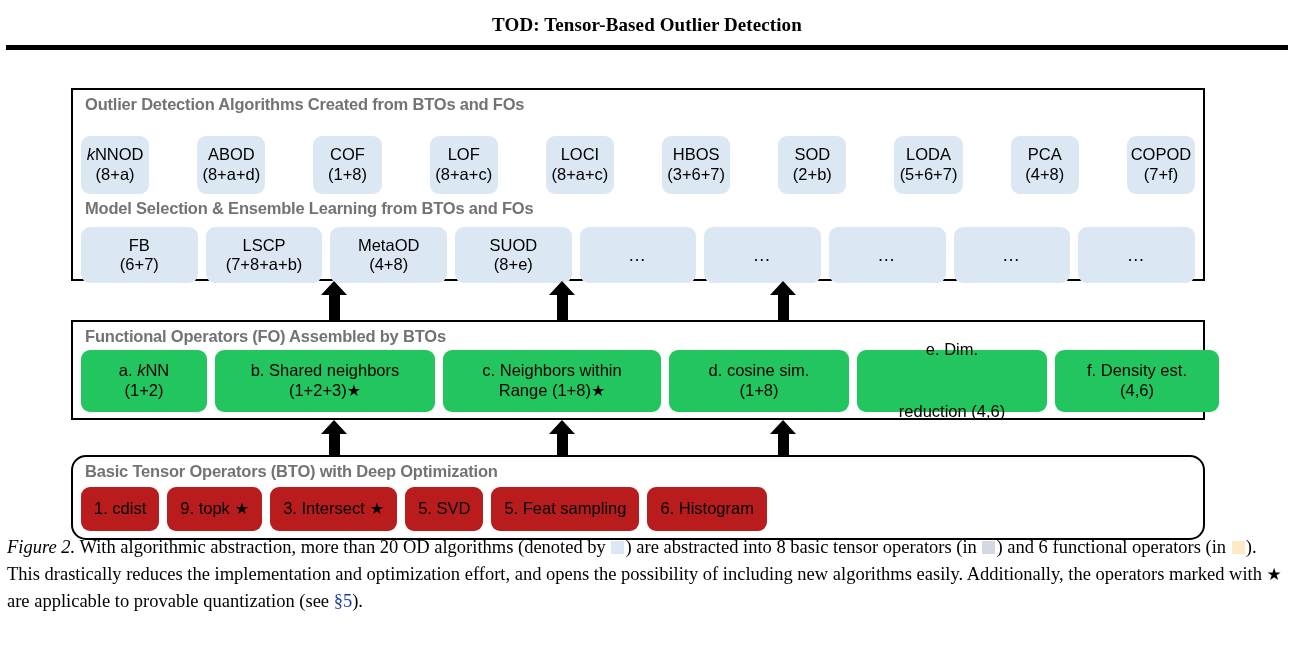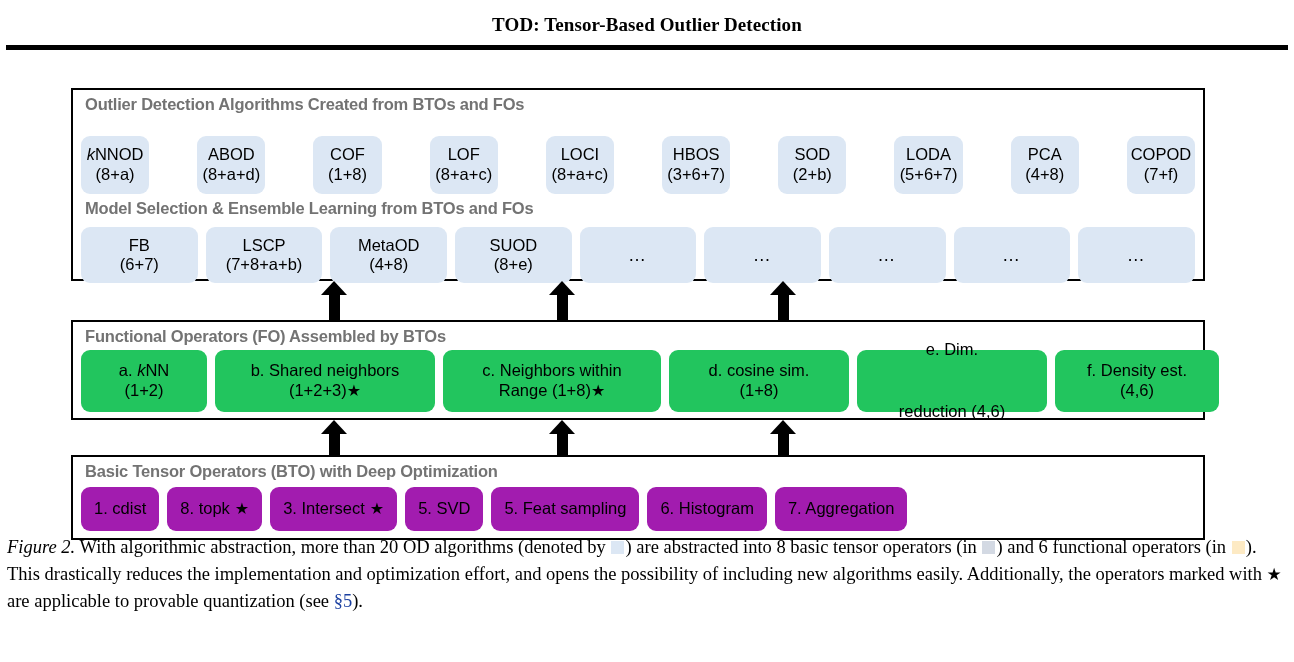--- a/index.html
+++ b/index.html
@@ -135,27 +135,28 @@
   .pill-cream {
     background: #22c55e;
   }
 
   
   #panel-bto {
     left: 71px;
     top: 455px;
     width: 1134px;
     height: 85px;
+    border-radius: 15px;
   }
   #panel-bto .pill-row {
     height: 44px;
     margin-top: 3px;
   }
   .pill-gray {
-    background: #a21caf;
+    background: #b91c1c;
   }
   #panel-bto .pill {
     padding: 0 13px;
     flex-direction: row;
     gap: 5px;
   }
 
   
   .arrow-up {
     position: absolute;
@@ -371,38 +372,35 @@
       </div>
   </div>
 
   <div class="panel" id="panel-bto">
     <div class="panel-title">Basic Tensor Operators (BTO) with Deep Optimization</div>
     <div class="pill-row" id="row-bto">
         <div class="pill pill-gray">
           <span>1. cdist</span>
         </div>
         <div class="pill pill-gray">
-          <span>8. topk</span>
+          <span>9. topk</span>
           <span class="star">★</span>
         </div>
         <div class="pill pill-gray">
           <span>3. Intersect</span>
           <span class="star">★</span>
         </div>
         <div class="pill pill-gray">
           <span>5. SVD</span>
         </div>
         <div class="pill pill-gray">
           <span>5. Feat sampling</span>
         </div>
         <div class="pill pill-gray">
           <span>6. Histogram</span>
-        </div>
-        <div class="pill pill-gray">
-          <span>7. Aggregation</span>
         </div>
       </div>
   </div>
 
 </div>
 
 <div id="caption">
   <span class="fignum">Figure 2.</span><span> With algorithmic abstraction, more than 20 OD algorithms (denoted by </span><span class="swatch swatch-blue"></span><span>) are abstracted into 8 basic tensor operators (in </span><span class="swatch swatch-gray"></span><span>) and 6 functional operators (in </span><span class="swatch swatch-cream"></span><span>). This drastically reduces the implementation and optimization effort, and opens the possibility of including new algorithms easily. Additionally, the operators marked with </span><span class="cap-star">★</span><span> are applicable to provable quantization (see </span><span class="sect-link">§5</span><span>).</span>
 </div>
 

